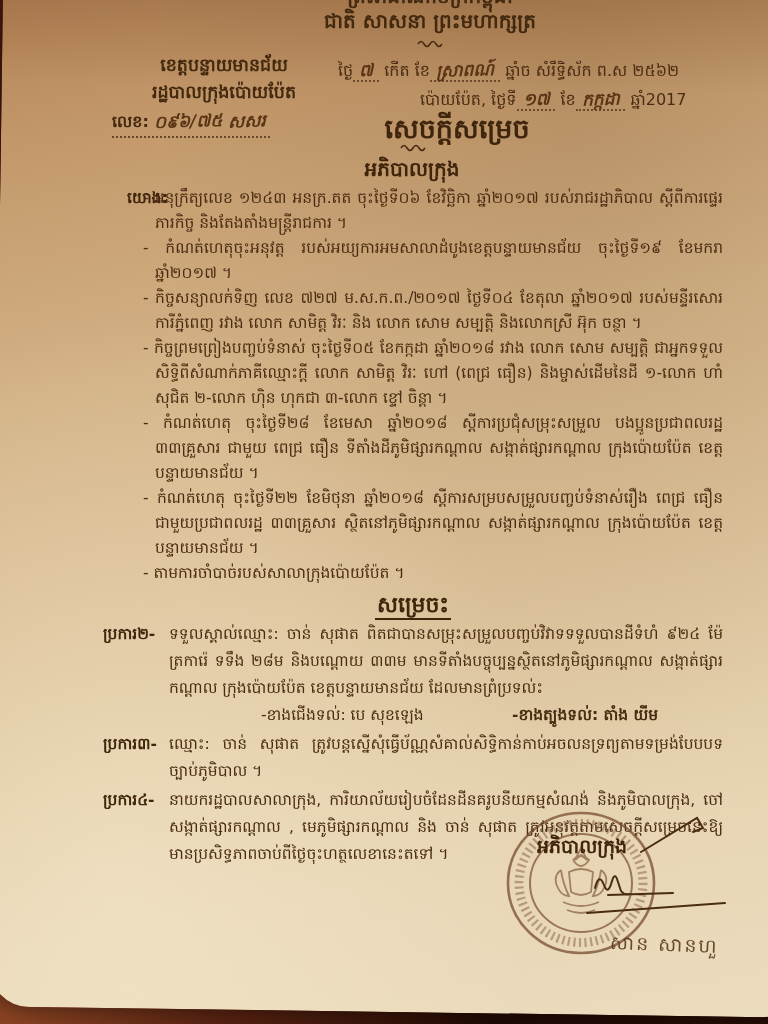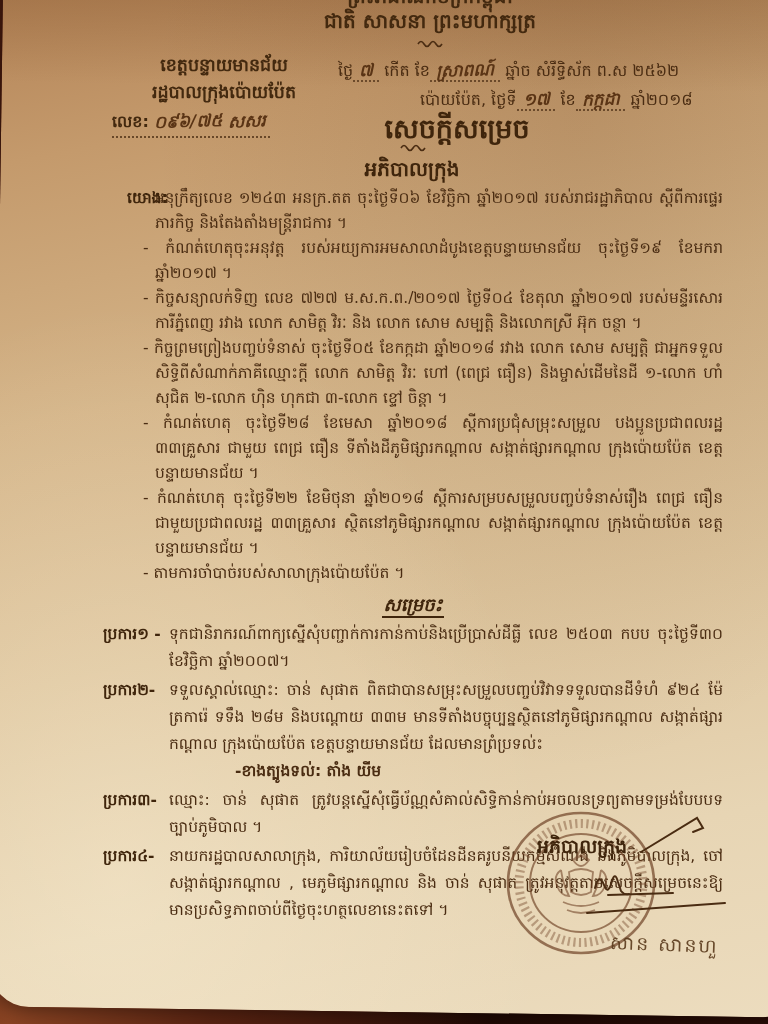--- a/index.html
+++ b/index.html
@@ -50,22 +50,22 @@
   .doc-title{top:112px;left:413px;font-size:27px;font-weight:bold;color:#3f250c;margin-left:44px;}
   .subtitle{top:156px;left:412px;font-size:20px;font-weight:bold;color:#3f250c;}
   .body-flow{
     position:absolute;left:103px;top:186px;width:620px;
     font-size:15.5px;line-height:25px;text-align:justify;
   }
   .refs{position:relative;padding-left:40px;}
   .refs-label{position:absolute;left:0;top:0;font-weight:bold;color:#3f250c;margin-left:24px;}
   .ref-item{padding-left:12px;text-indent:-12px;}
   .decision-heading{
-    text-align:center;font-weight:bold;font-size:18px;color:#3f250c;
-    margin:6px 0 4px 0;text-indent:0;font-style:italic;
+    text-align:center;font-weight:bold;font-size:22px;color:#3f250c;
+    margin:6px 0 4px 0;text-indent:0;
   }
   .decision-heading span{border-bottom:2px solid #3f250c;padding:0 2px 1px;}
   .article{position:relative;padding-left:66px;line-height:27px;margin-top:2px;}
   .article-label{position:absolute;left:0;top:0;font-weight:bold;color:#3f250c;white-space:nowrap;}
   .bound-row{display:flex;line-height:27px;}
   .bound-cell{width:50%;padding-left:92px;box-sizing:border-box;white-space:nowrap;}
   .bound-cell.r{padding-left:66px;font-weight:bold;}
   .sig-title{position:absolute;left:537px;top:834px;font-size:19px;font-weight:bold;color:#3f250c;}
   .stamp{position:absolute;left:503px;top:810px;width:156px;height:146px;opacity:0.82;}
   .sig-svg{position:absolute;left:575px;top:798px;width:210px;height:130px;}
@@ -105,21 +105,21 @@
 
     <div class="date-block">
       <div>
         <span>ថ្ងៃ</span><span class="dotted"><span class="hw">៧</span></span>
         <span>កើត ខែ</span><span class="dotted"><span class="hw">ស្រាពណ៍</span></span>
         <span>ឆ្នាំច សំរឹទ្ធិស័ក ព.ស ២៥៦២</span>
       </div>
       <div class="date-l2">
         <span>ប៉ោយប៉ែត, ថ្ងៃទី</span><span class="dotted"><span class="hw">១៧</span></span>
         <span>ខែ</span><span class="dotted"><span class="hw">កក្កដា</span></span>
-        <span>ឆ្នាំ២០១៨</span>
+        <span>ឆ្នាំ2017</span>
       </div>
     </div>
 
     <div class="center-abs doc-title">សេចក្ដីសម្រេច</div>
     <div class="orn" style="left:413px;top:144px;">
       <svg width="26" height="8" viewBox="0 0 26 8">
           <path d="M1,4 q3,-5 6,0 t6,0 t6,0 t6,0" fill="none" stroke="#4a2c12" stroke-width="1.6"></path>
         </svg>
     </div>
     <div class="center-abs subtitle">អភិបាលក្រុង</div>
@@ -133,29 +133,26 @@
         <div class="ref-item">- កិច្ចព្រមព្រៀងបញ្ចប់ទំនាស់ ចុះថ្ងៃទី០៥ ខែកក្កដា ឆ្នាំ២០១៨ រវាង លោក សោម សម្បត្តិ ជាអ្នកទទួលសិទ្ធិពីសំណាក់ភាគីឈ្មោះក្ដី លោក សាមិត្ត វិរៈ ហៅ (ពេជ្រ ធឿន) និងម្ចាស់ដើមនៃដី ១-លោក ហាំ សុជិត ២-លោក ហ៊ិន ហុកជា ៣-លោក ខ្ទៅ ចិន្ដា ។</div>
         <div class="ref-item">- កំណត់ហេតុ ចុះថ្ងៃទី២៨ ខែមេសា ឆ្នាំ២០១៨ ស្ដីការប្រជុំសម្រុះសម្រួល បងប្អូនប្រជាពលរដ្ឋ ៣៣គ្រួសារ ជាមួយ ពេជ្រ ធឿន ទីតាំងដីភូមិផ្សារកណ្ដាល សង្កាត់ផ្សារកណ្ដាល ក្រុងប៉ោយប៉ែត ខេត្តបន្ទាយមានជ័យ ។</div>
         <div class="ref-item">- កំណត់ហេតុ ចុះថ្ងៃទី២២ ខែមិថុនា ឆ្នាំ២០១៨ ស្ដីការសម្របសម្រួលបញ្ចប់ទំនាស់រឿង ពេជ្រ ធឿន ជាមួយប្រជាពលរដ្ឋ ៣៣គ្រួសារ ស្ថិតនៅភូមិផ្សារកណ្ដាល សង្កាត់ផ្សារកណ្ដាល ក្រុងប៉ោយប៉ែត ខេត្តបន្ទាយមានជ័យ ។</div>
         <div class="ref-item">- តាមការចាំបាច់របស់សាលាក្រុងប៉ោយប៉ែត ។</div>
       </div>
 
       <div class="decision-heading">
         <span>សម្រេចះ</span>
       </div>
 
-      <div class="article">
-        <span class="article-label">ប្រការ១ -</span>
-        <span class="article-text">ទុកជានិរាករណ៍ពាក្យស្នើសុំបញ្ជាក់ការកាន់កាប់និងប្រើប្រាស់ដីធ្លី លេខ ២៥០៣ កបប ចុះថ្ងៃទី៣០ ខែវិច្ឆិកា ឆ្នាំ២០០៧។</span>
-      </div>
 
       <div class="article">
         <span class="article-label">ប្រការ២-</span>
         <span class="article-text">ទទួលស្គាល់ឈ្មោះ: ចាន់ សុផាត ពិតជាបានសម្រុះសម្រួលបញ្ចប់វិវាទទទួលបានដីទំហំ ៩២៤ ម៉ែត្រការ៉េ ទទឹង ២៨ម និងបណ្ដោយ ៣៣ម មានទីតាំងបច្ចុប្បន្នស្ថិតនៅភូមិផ្សារកណ្ដាល សង្កាត់ផ្សារកណ្ដាល ក្រុងប៉ោយប៉ែត ខេត្តបន្ទាយមានជ័យ ដែលមានព្រំប្រទល់ះ</span>
         <div class="bound-row">
+          <div class="bound-cell">-ខាងជើងទល់: បេ សុខឡេង</div>
           <div class="bound-cell r">-ខាងត្បូងទល់: តាំង យីម</div>
         </div>
         <div class="bound-row">
         </div>
       </div>
 
       <div class="article">
         <span class="article-label">ប្រការ៣-</span>
         <span class="article-text">ឈ្មោះ: ចាន់ សុផាត ត្រូវបន្តស្នើសុំធ្វើប័ណ្ណសំគាល់សិទ្ធិកាន់កាប់អចលនទ្រព្យតាមទម្រង់បែបបទច្បាប់ភូមិបាល ។</span>
       </div>

